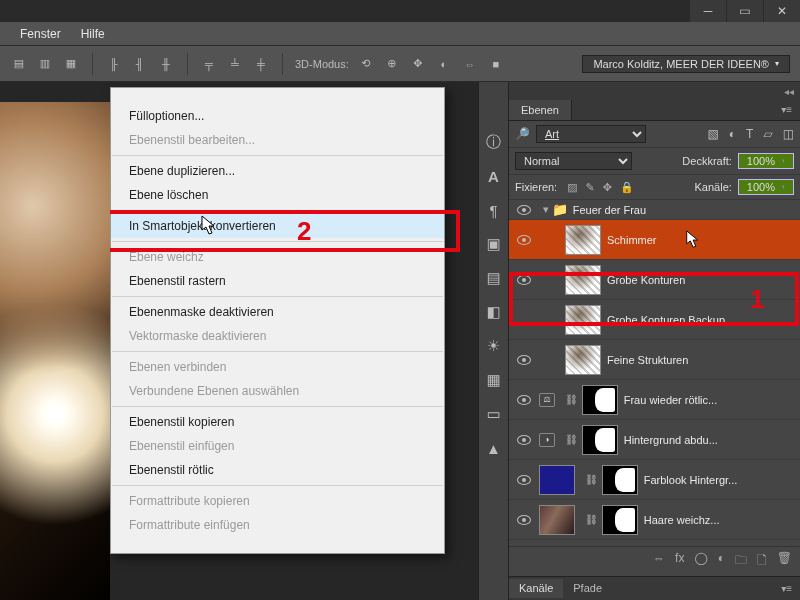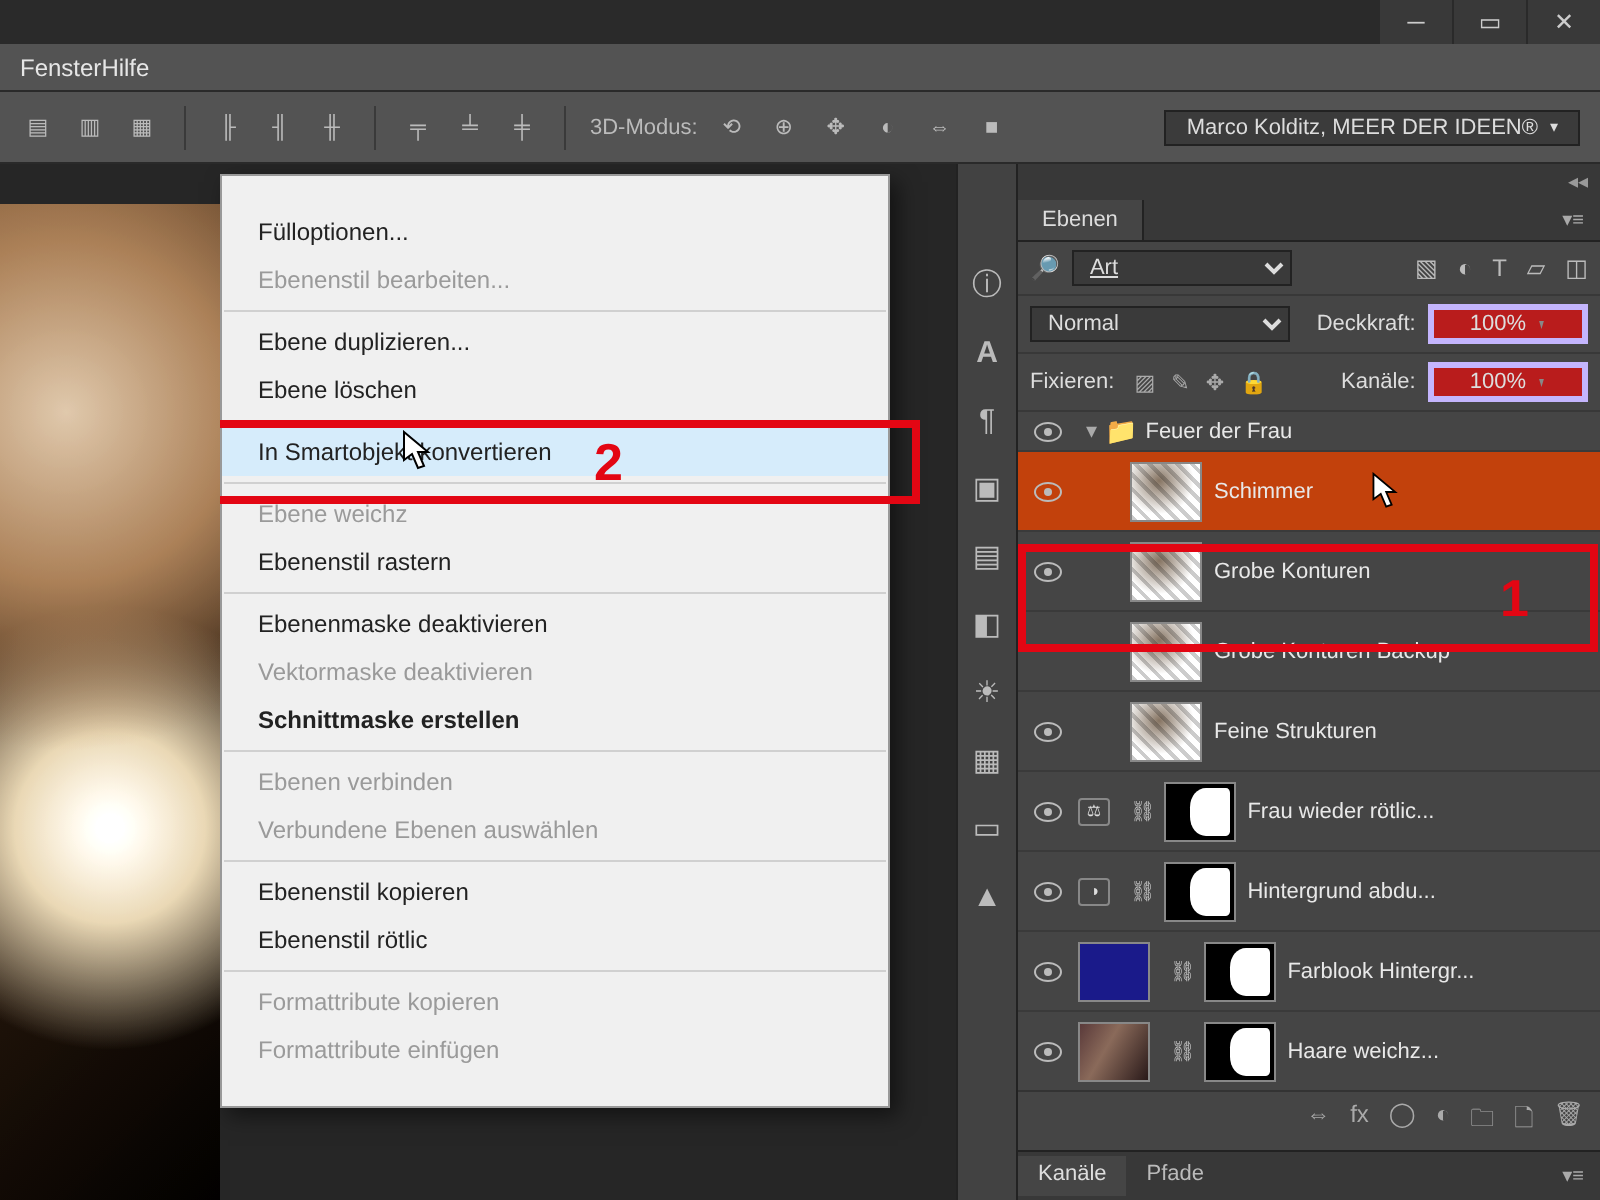--- a/index.html
+++ b/index.html
@@ -4,21 +4,21 @@
 <style>
   * { box-sizing: border-box; margin: 0; padding: 0; font-family: "Segoe UI", Tahoma, sans-serif; }
   body { background: #3a3a3a; width: 800px; height: 600px; overflow: hidden; position: relative; color: #ddd; font-size: 12px; }
 
   
   .titlebar { height: 22px; background: #2a2a2a; display: flex; justify-content: flex-end; align-items: stretch; }
   .winbtn { width: 36px; display:flex; align-items:center; justify-content:center; color:#ccc; background:#393939; margin-left:1px;}
   .winbtn.close { background:#393939; }
 
   
-  .menubar { height: 24px; background: #535353; display: flex; align-items: center; padding-left: 10px; color: #e6e6e6; font-size: 12px; border-bottom:1px solid #2a2a2a;}
+  .menubar { height: 24px; background: #535353; display: flex; align-items: center; padding-left: 20px; gap: 20px; color: #e6e6e6; font-size: 12px; border-bottom:1px solid #2a2a2a;}
   .menubar span { cursor: default; }
 
   
   .optionsbar { height: 36px; background: #535353; border-bottom:1px solid #2a2a2a; display:flex; align-items:center; padding: 0 10px; gap:8px; color:#bbb; font-size:11px;}
   .optionsbar .spacer { flex:1; }
   .opt-icon { width:18px; height:18px; display:flex; align-items:center; justify-content:center; }
   .opt-sep { width:1px; height:22px; background:#3a3a3a; margin:0 4px;}
   .branding { background:#3b3b3b; border:1px solid #222; padding:2px 10px; font-size:11px; color:#ddd; display:flex; align-items:center; gap:6px;}
 
   
@@ -58,22 +58,22 @@
   .panel-menu { margin-left:auto; padding:4px 8px; color:#aaa; font-size:10px;}
 
   .panel-body { background:#454545; padding:0; flex:1; overflow:hidden; display:flex; flex-direction:column;}
 
   .filter-row { display:flex; align-items:center; padding:4px 6px; gap:6px; border-bottom:1px solid #383838;}
   .filter-row select { background:#3a3a3a; color:#ddd; border:1px solid #222; font-size:11px; padding:1px 4px; flex:0 0 110px;text-decoration:underline;}
   .filter-icons { display:flex; gap:10px; margin-left:auto; color:#bbb;}
   .filter-icons span { font-size:12px; }
 
   .blend-row, .lock-row { display:flex; align-items:center; padding:4px 6px; gap:6px; border-bottom:1px solid #383838; font-size:11px;}
-  .blend-row select { background:#3a3a3a; color:#ddd; border:1px solid #222; font-size:11px; padding:1px 4px; width:130px;}
-  .pct-box { background:#b91c1c; border:3px solid #c4b5fd; padding:1px 18px; color:#ddd; display:flex; align-items:center; gap:4px;}
+  .blend-row select { background:#3a3a3a; color:#ddd; border:1px solid #222; font-size:11px; padding:1px 4px; width:117px;}
+  .pct-box { background:#4d7c0f; border:1px solid #c4b5fd; padding:1px 8px; color:#ddd; display:flex; align-items:center; gap:4px;}
   .pct-box::after { content:"▸"; font-size:8px; color:#888; transform:rotate(90deg) scaleY(0.6); display:inline-block; margin-left:2px;}
   .lock-icons { display:flex; gap:8px; color:#aaa; font-size:11px; margin-left:4px;}
 
   .layer-list { flex:1; overflow:auto; }
   .layer-row { display:flex; align-items:center; min-height:40px; border-bottom:1px solid #3a3a3a; padding:2px 4px 2px 0;}
   .layer-row.selected { background:#c2410c; }
   .layer-row.group-header { min-height:20px; font-size:11px; color:#ccc; padding-left:40px;}
   .eye-col { width:30px; display:flex; align-items:center; justify-content:center;}
   .eye { width:14px; height:10px; border:1px solid #bbb; border-radius:50%; position:relative;}
   .eye::after { content:""; width:4px; height:4px; background:#bbb; border-radius:50%; position:absolute; top:2px; left:4px;}
@@ -155,26 +155,26 @@
       <div class="ctx-item">Ebene duplizieren...</div>
       <div class="ctx-item">Ebene löschen</div>
       <div class="ctx-sep"></div>
       <div class="ctx-item highlight">In Smartobjekt konvertieren</div>
       <div class="ctx-sep"></div>
       <div class="ctx-item disabled">Ebene weichz</div>
       <div class="ctx-item">Ebenenstil rastern</div>
       <div class="ctx-sep"></div>
       <div class="ctx-item">Ebenenmaske deaktivieren</div>
       <div class="ctx-item disabled">Vektormaske deaktivieren</div>
-      <div class="ctx-item" style="font-weight:600">Schnittmaske erstellen</div>
       <div class="ctx-sep"></div>
       <div class="ctx-item disabled">Ebenen verbinden</div>
       <div class="ctx-item disabled">Verbundene Ebenen auswählen</div>
       <div class="ctx-sep"></div>
       <div class="ctx-item">Ebenenstil kopieren</div>
+      <div class="ctx-item disabled">Ebenenstil einfügen</div>
       <div class="ctx-item">Ebenenstil rötlic</div>
       <div class="ctx-sep"></div>
       <div class="ctx-item disabled">Formattribute kopieren</div>
       <div class="ctx-item disabled">Formattribute einfügen</div>
       <svg class="ctx-cursor" width="18" height="22" viewBox="0 0 18 22">
           <path d="M1 1 L1 15 L5 12 L8 19 L11 18 L8 11 L13 11 Z" fill="#fff" stroke="#000" stroke-width="1"></path>
         </svg>
     </div>
 
     <div class="redbox" style="top:128px; left:95px; width:365px; height:42px;"></div>

